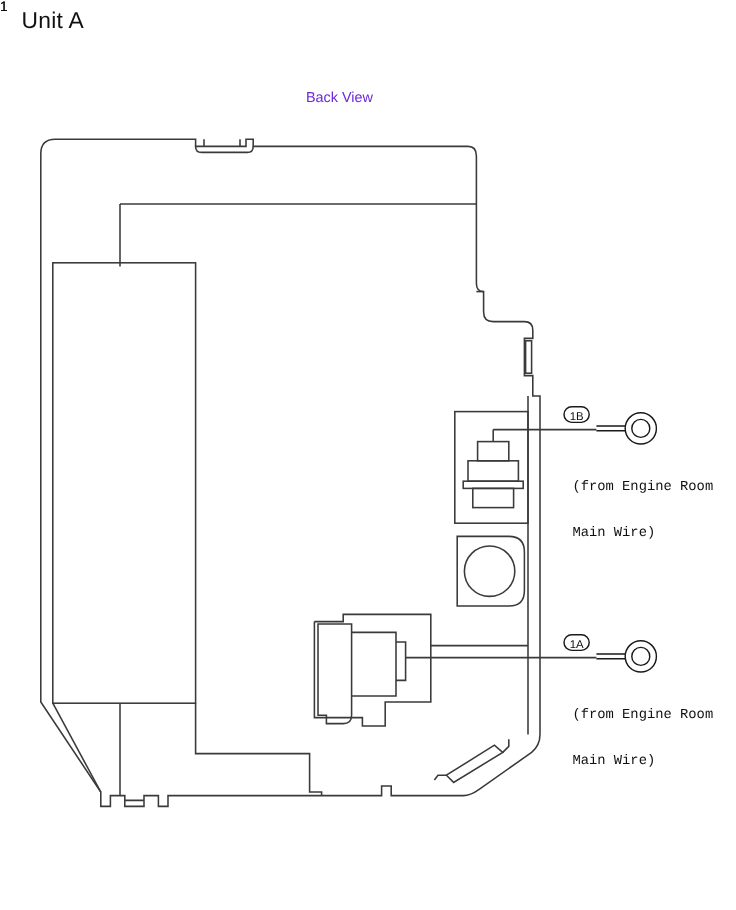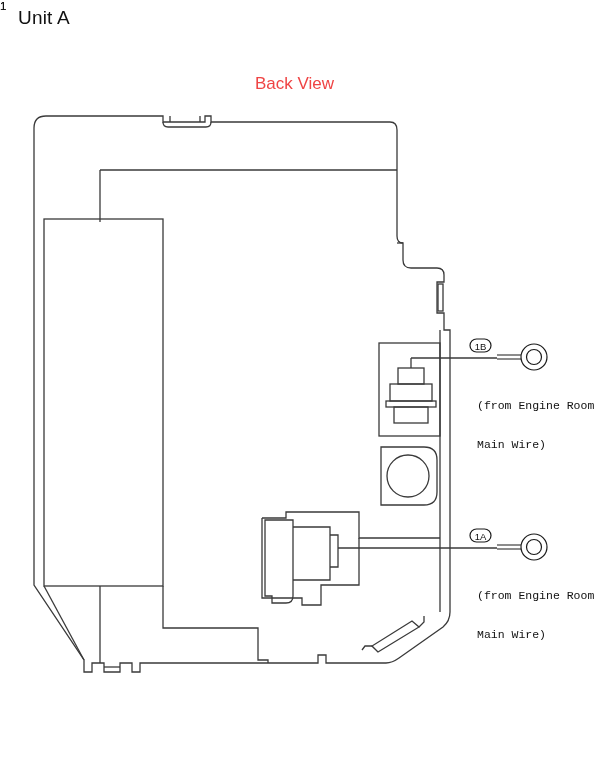--- a/index.html
+++ b/index.html
@@ -28,22 +28,22 @@
     font-size: 19px;
     font-weight: 400;
     letter-spacing: 0.2px;
     color: #111111;
     white-space: nowrap;
   }
   .view-label {
     position: absolute;
     left: 255px;
     top: 74px;
-    font-size: 17px;
-    color: #ef4444;
+    font-size: 12px;
+    color: #6d28d9;
     white-space: nowrap;
   }
   svg.diagram {
     position: absolute;
     left: 0;
     top: 0;
     width: 613px;
     height: 758px;
   }
   .callout-text {

